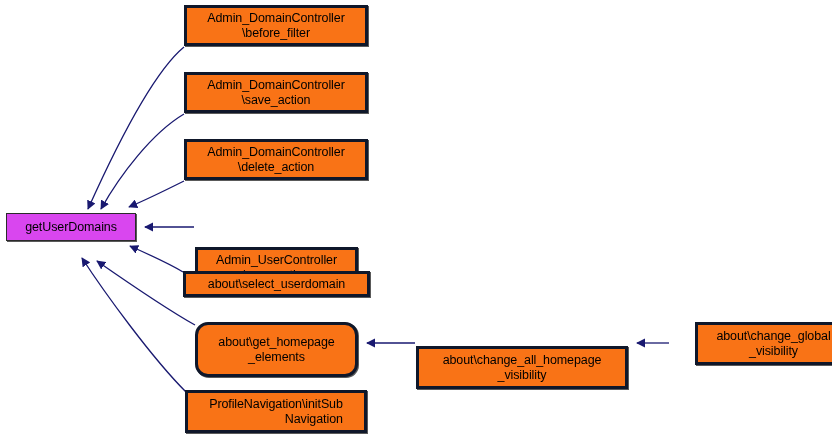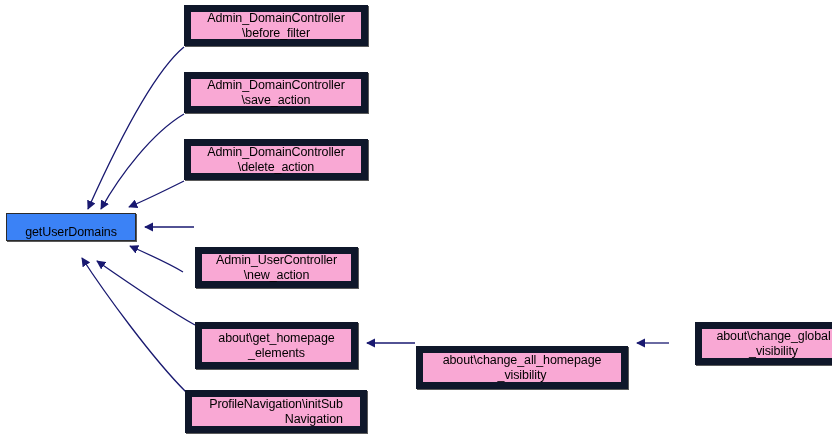--- a/index.html
+++ b/index.html
@@ -24,37 +24,36 @@
     position: absolute;
     left: 0;
     top: 0;
     width: 832px;
     height: 437px;
     pointer-events: none;
   }
   .node {
     position: absolute;
     box-sizing: border-box;
-    border: 7px solid #0f172a;
-    background: #f9a8d4;
+    border: 3px solid #0f172a;
+    background: #f97316;
     color: #000000;
     display: flex;
     align-items: center;
     justify-content: center;
     text-align: center;
     font-size: 12.5px;
     line-height: 15px;
     letter-spacing: -0.1px;
     white-space: pre-line;
     box-shadow: 1px 1px 0 0 #5a5a5a;
   }
   .node.focus {
-    background: #3b82f6;
+    background: #d946ef;
     border: 1px solid #2b2b2b;
-    align-items: flex-end;
   }
   .node-label {
     display: block;
     padding: 0 3px;
   }
 </style>
 </head>
 <body>
 
 <div id="graph">
@@ -77,21 +76,22 @@
 
 <div class="node focus" style="left: 6px; top: 213px; width: 130px; height: 28px;"><span class="node-label">getUserDomains</span></div>
     <div class="node" style="left: 184px; top: 5px; width: 184px; height: 41px;"><span class="node-label">Admin_DomainController
 \before_filter</span></div>
     <div class="node" style="left: 184px; top: 72px; width: 184px; height: 41px;"><span class="node-label">Admin_DomainController
 \save_action</span></div>
     <div class="node" style="left: 184px; top: 139px; width: 184px; height: 41px;"><span class="node-label">Admin_DomainController
 \delete_action</span></div>
     <div class="node" style="left: 195px; top: 206px; width: 163px; height: 41px; margin-top: 41px;"><span class="node-label">Admin_UserController
 \new_action</span></div>
-    <div class="node" style="left: 195px; top: 322px; width: 163px; height: 47px;"><span class="node-label">about\get_homepage
+    <div class="node" style="left: 183px; top: 271px; width: 187px; height: 26px;"><span class="node-label">about\select_userdomain</span></div>
+    <div class="node" style="left: 195px; top: 322px; width: 163px; height: 55px; border-radius: 13px;"><span class="node-label">about\get_homepage
 _elements</span></div>
     <div class="node" style="left: 185px; top: 390px; width: 182px; height: 43px; text-align: right;"><span class="node-label">ProfileNavigation\initSub
 Navigation</span></div>
     <div class="node" style="left: 416px; top: 322px; width: 212px; height: 43px; margin-top: 24px;"><span class="node-label">about\change_all_homepage
 _visibility</span></div>
     <div class="node" style="left: 670px; top: 322px; width: 157px; height: 43px; margin-left: 25px;"><span class="node-label">about\change_global
 _visibility</span></div>
   </div>
 
 </body></html>

